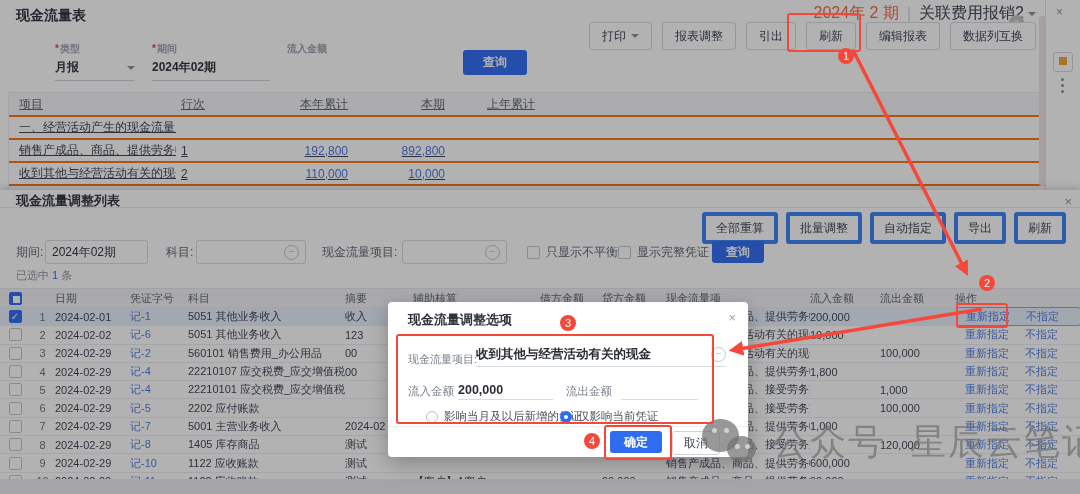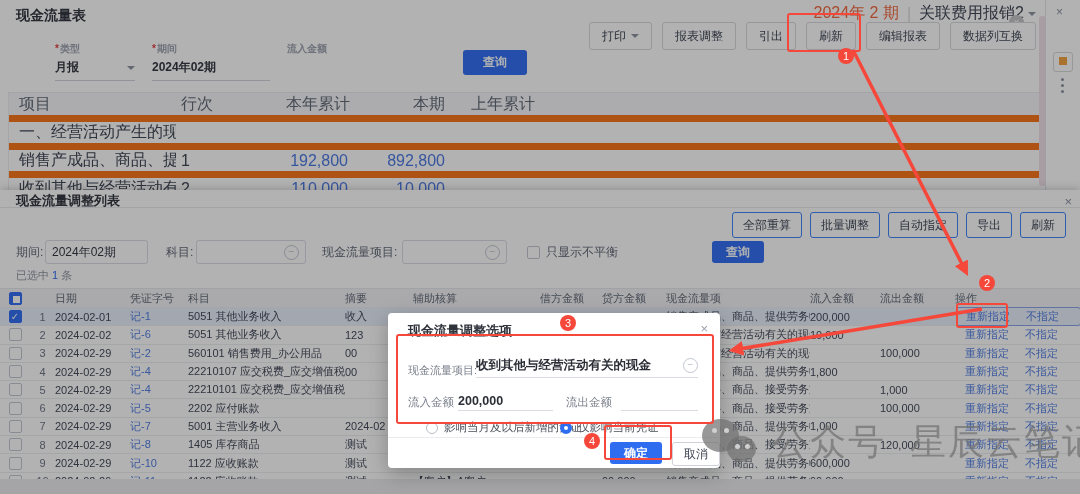--- a/index.html
+++ b/index.html
@@ -22,21 +22,21 @@
   .f-item{position:absolute;font-size:12px;font-weight:bold;}
   .f-label{font-size:10px;color:#9aa0ab;margin-bottom:3px;}
   .f-label .req{color:#e23b3b;margin-right:1px;}
   .f-value{display:flex;align-items:center;justify-content:space-between;
            border-bottom:1px solid #cfd3d9;padding-bottom:4px;color:#2f333b;}
   .btn-primary{background:#2e6cf0;color:#fff;border-radius:3px;font-size:12px;
                display:flex;align-items:center;justify-content:center;font-weight:bold;}
   
   .rtable{position:absolute;left:8px;right:35px;top:92px;border-top:1px solid #e8eaee;border-left:1px solid #eceef1;}
   .rrow{display:grid;grid-template-columns:167px 110px 70px 97px 90px 1fr;height:21px;
-        align-items:center;border-bottom:7px solid #f97316;font-size:16px;}
+        align-items:center;border-bottom:2px solid #f97316;font-size:12px;text-decoration:underline;}
   .rrow.rhead{height:22px;background:#f6f7f9;color:#5f6773;}
   .rcell{overflow:hidden;white-space:nowrap;}
   .rcell.c0{padding-left:10px;}
   .rcell.c1{padding-left:5px;}
   .rcell.num{text-align:right;padding-right:8px;}
   .rrow:not(.rhead) .rcell.num{color:#4a77e0;}
   
   .rail{position:absolute;right:0;top:0;height:190px;width:34px;background:#fff;border-left:1px solid #e3e4e8;}
   .rail-x{position:absolute;top:5px;left:10px;color:#8a919c;font-size:12px;}
   .rail-btn{position:absolute;top:52px;left:7px;width:18px;height:18px;border:1px solid #d8d8d8;border-radius:3px;}
@@ -44,21 +44,21 @@
   .dots{position:absolute;top:78px;left:15px;width:3px;height:3px;background:#8a919c;border-radius:50%;
         box-shadow:0 6px 0 #8a919c,0 12px 0 #8a919c;}
   .pinkstrip{position:absolute;right:34px;top:16px;height:170px;width:7px;background:#efe0e6;border-radius:3px;}
   
   .panel{position:absolute;left:0;right:0;top:190px;bottom:0;background:#fff;z-index:10;
          box-shadow:0 -2px 8px rgba(0,0,0,.18);}
   .panel-title{position:absolute;left:16px;top:2px;font-size:13px;font-weight:bold;color:#2f333b;}
   .panel-divider{position:absolute;left:0;right:0;top:17px;border-top:1px solid #e8e9ec;}
   .panel-x{position:absolute;right:8px;top:4px;color:#8a919c;font-size:13px;}
   .panel-btns{position:absolute;right:14px;top:22px;display:flex;gap:8px;}
-  .pbtn{height:24px;padding:0 10px;border:1px solid #3b82f6;border-radius:3px;background:#fff;
+  .pbtn{height:24px;padding:0 10px;border:4px solid #3b82f6;border-radius:3px;background:#fff;
         font-size:12px;display:inline-flex;align-items:center;white-space:nowrap;}
   .pf{position:absolute;top:50px;height:24px;font-size:12px;display:flex;align-items:center;color:#5f6773;}
   .pf-input{border:1px solid #d7dae0;border-radius:3px;height:24px;background:#fff;display:flex;
             align-items:center;justify-content:space-between;padding:0 6px;color:#2f333b;box-sizing:border-box;}
   .minus-ico{width:13px;height:13px;border:1px solid #c2c6cf;border-radius:50%;color:#b9bec7;
              font-size:10px;line-height:11px;text-align:center;flex:0 0 auto;}
   .cb{width:13px;height:13px;border:1px solid #c2c6cf;border-radius:2px;background:#fff;box-sizing:border-box;flex:0 0 auto;}
   .cb.checked{background:#2e6cf0;border-color:#2e6cf0;color:#fff;font-size:10px;line-height:12px;text-align:center;}
   .cb.ind{background:#2e6cf0;border-color:#2e6cf0;position:relative;}
   .cb.ind::after{content:"";position:absolute;left:3px;top:3px;width:7px;height:7px;background:#fff;}
@@ -73,22 +73,22 @@
   .lcell.cbx{display:flex;justify-content:center;}
   .lcell.numc{text-align:center;color:#6b7280;}
   .lcell.num{text-align:left;padding-right:4px;}
   .lcell.link,.alink{color:#4e7ce0;}
   .lrow.sel{background:#e9effb;}
   .opwrap{display:flex;width:100%;box-sizing:border-box;padding:1px 10px;gap:16px;}
   .opwrap.boxed{border:1px solid #87a3e6;border-radius:3px;margin:0 4px 0 1px;padding:1px 9px;}
   .panel-footer{position:absolute;left:0;right:0;bottom:0;height:15px;background:#ececee;}
   
   .mask{position:absolute;inset:0;background:rgba(15,15,20,.32);z-index:40;}
-  .dialog{position:absolute;left:388px;top:313px;width:332px;height:155px;background:#fff;border-radius:4px;
-          box-shadow:0 6px 20px rgba(0,0,0,.25);z-index:50;}
+  .dialog{position:absolute;left:388px;top:302px;width:332px;height:155px;background:#fff;border-radius:4px;
+          box-shadow:0 6px 20px rgba(0,0,0,.25);z-index:50;padding-left:28px;}
   .dlg-title{position:absolute;left:20px;top:9px;font-size:13px;font-weight:600;color:#2f333b;}
   .dlg-x{position:absolute;right:12px;top:8px;color:#9aa0ab;font-size:13px;}
   .dlg-row1-label{position:absolute;left:20px;top:50px;font-size:11px;color:#777e89;}
   .dlg-fld{position:absolute;left:88px;right:22px;top:40px;height:24px;border-bottom:1px solid #d8dbe2;
            display:flex;align-items:center;justify-content:space-between;}
   .dlg-fld b{font-size:12.5px;color:#2b2e36;}
   .dlg-lbl2{position:absolute;top:82px;font-size:11.5px;color:#777e89;}
   .dlg-ul{position:absolute;top:76px;height:22px;border-bottom:1px solid #d8dbe2;font-size:12.5px;
           font-weight:bold;color:#2b2e36;display:flex;align-items:flex-end;padding-bottom:2px;box-sizing:border-box;}
   .radio{position:absolute;top:107px;display:flex;align-items:center;gap:6px;font-size:11.5px;color:#4a505b;}
@@ -232,20 +232,24 @@
       <span class="minus-ico">−</span>
     </div>
     <div class="pf" style="left:322px;">现金流量项目:</div>
     <div class="pf pf-input" style="left:402px;width:105px;">
       <span></span>
       <span class="minus-ico">−</span>
     </div>
     <div class="pf" style="left:527px;gap:6px;">
       <span class="cb"></span>
       <span>只显示不平衡</span>
+    </div>
+    <div class="pf" style="left:618px;gap:6px;">
+      <span class="cb"></span>
+      <span>显示完整凭证</span>
     </div>
     <div class="btn-primary" style="position:absolute;left:712px;top:51px;width:52px;height:22px;">查询</div>
 
     <div class="selinfo">
       <span>已选中</span><span class="cnt">1</span><span>条</span>
     </div>
 
     <div class="ltable" id="list-table">
         <div class="lrow lhead">
           <div class="lcell cbx">

